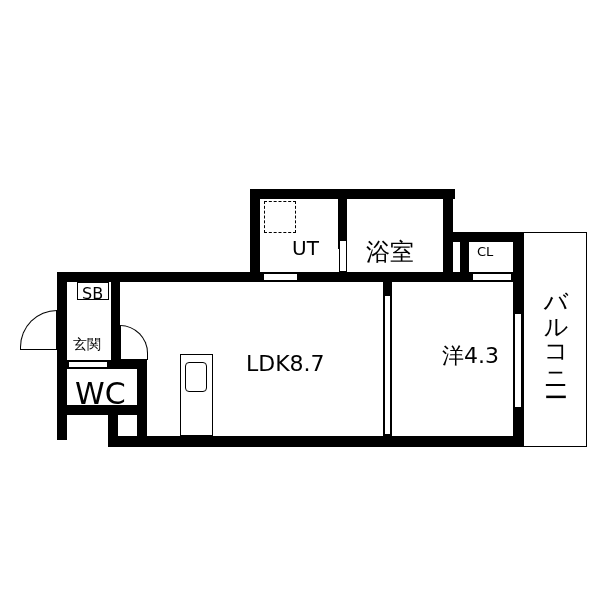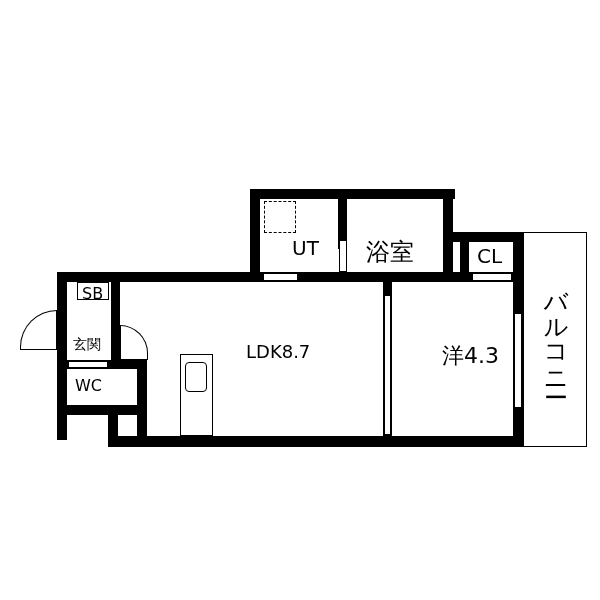--- a/index.html
+++ b/index.html
@@ -37,22 +37,22 @@
 <div class="o" style="left:514px;top:313px;width:8px;height:95px"></div>
 <div class="o" style="left:68px;top:361px;width:40px;height:7px"></div>
 <div class="o" style="left:77px;top:282px;width:32px;height:18px"></div>
 <div class="o" style="left:523px;top:232px;width:64px;height:215px"></div>
 <div class="o" style="left:180px;top:354px;width:33px;height:82px"></div>
 <div class="o" style="left:185px;top:362px;width:22px;height:30px;border-radius:4px"></div>
 <div class="o" style="left:264px;top:201px;width:32px;height:32px;border-style:dashed"></div>
 <div class="o" style="left:20px;top:310px;width:37px;height:40px;border-radius:40px 0 0 0"></div>
 <div class="o" style="left:120px;top:325px;width:28px;height:35px;border-radius:0 35px 0 0"></div>
 
-<div class="t" style="left:246px;top:341px;font-size:18px">LDK8.7</div>
+<div class="t" style="left:246px;top:351px;font-size:22px">LDK8.7</div>
 <div class="t" style="left:442px;top:341px;font-size:22px">洋4.3</div>
 <div class="t" style="left:366px;top:236px;font-size:24px">浴室</div>
 <div class="t" style="left:292px;top:236px;font-size:20px">UT</div>
-<div class="t" style="left:477px;top:244px;font-size:20px">CL</div>
+<div class="t" style="left:477px;top:244px;font-size:13px">CL</div>
 <div class="t" style="left:540px;top:275px;font-size:24px;writing-mode:vertical-rl">バルコニー</div>
 <div class="t" style="left:73px;top:336px;font-size:14px">玄関</div>
 <div class="t" style="left:82px;top:284px;font-size:16px">SB</div>
-<div class="t" style="left:75px;top:376px;font-size:16px">WC</div>
+<div class="t" style="left:75px;top:376px;font-size:30px">WC</div>
 </div>
 
 </body></html>

